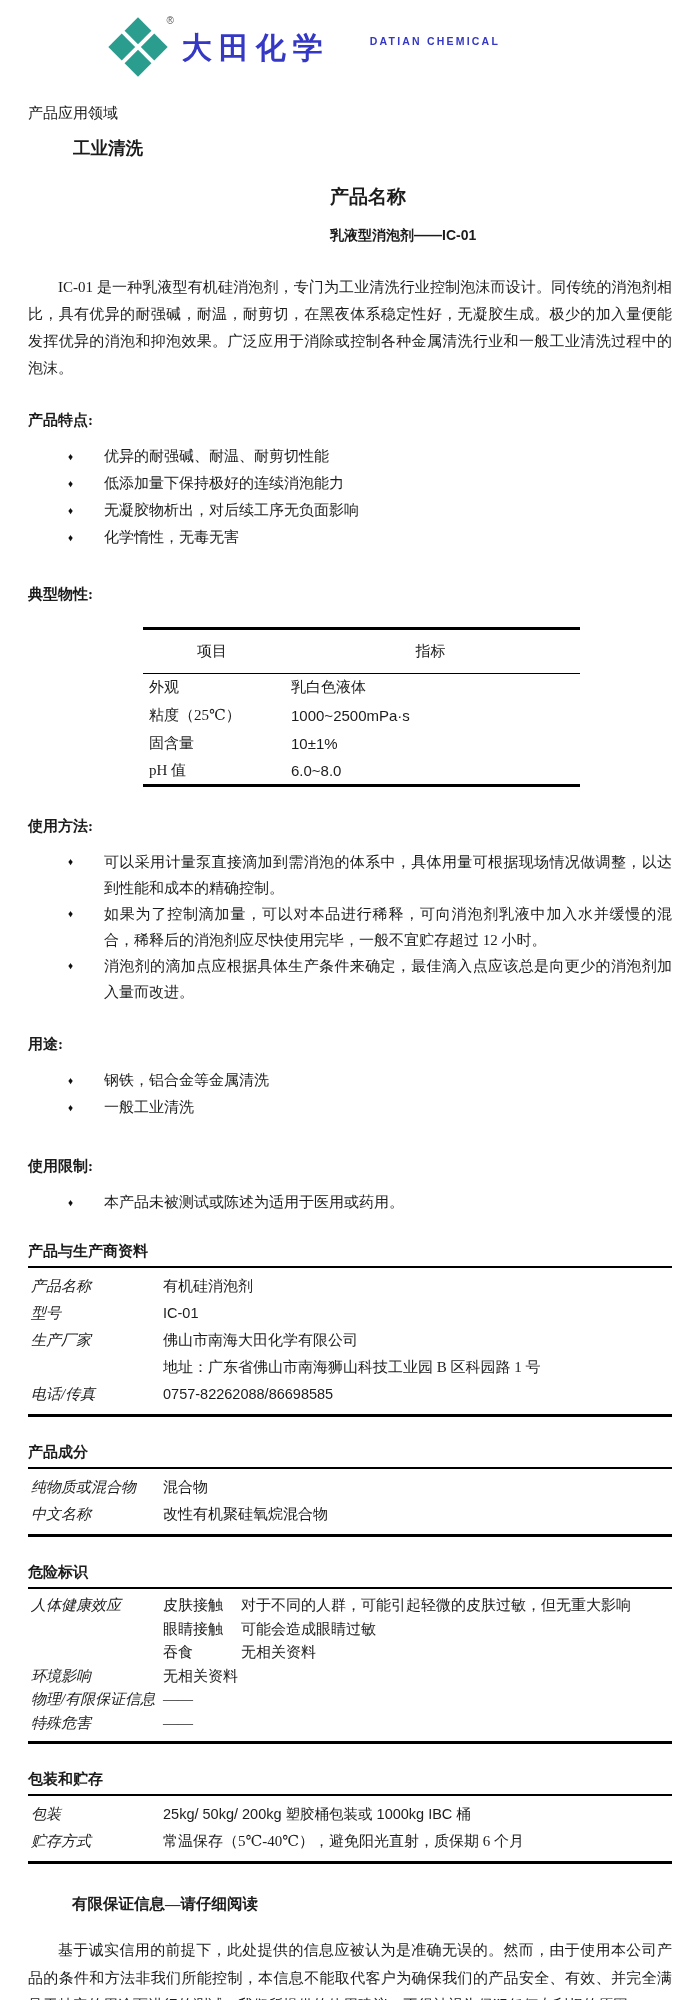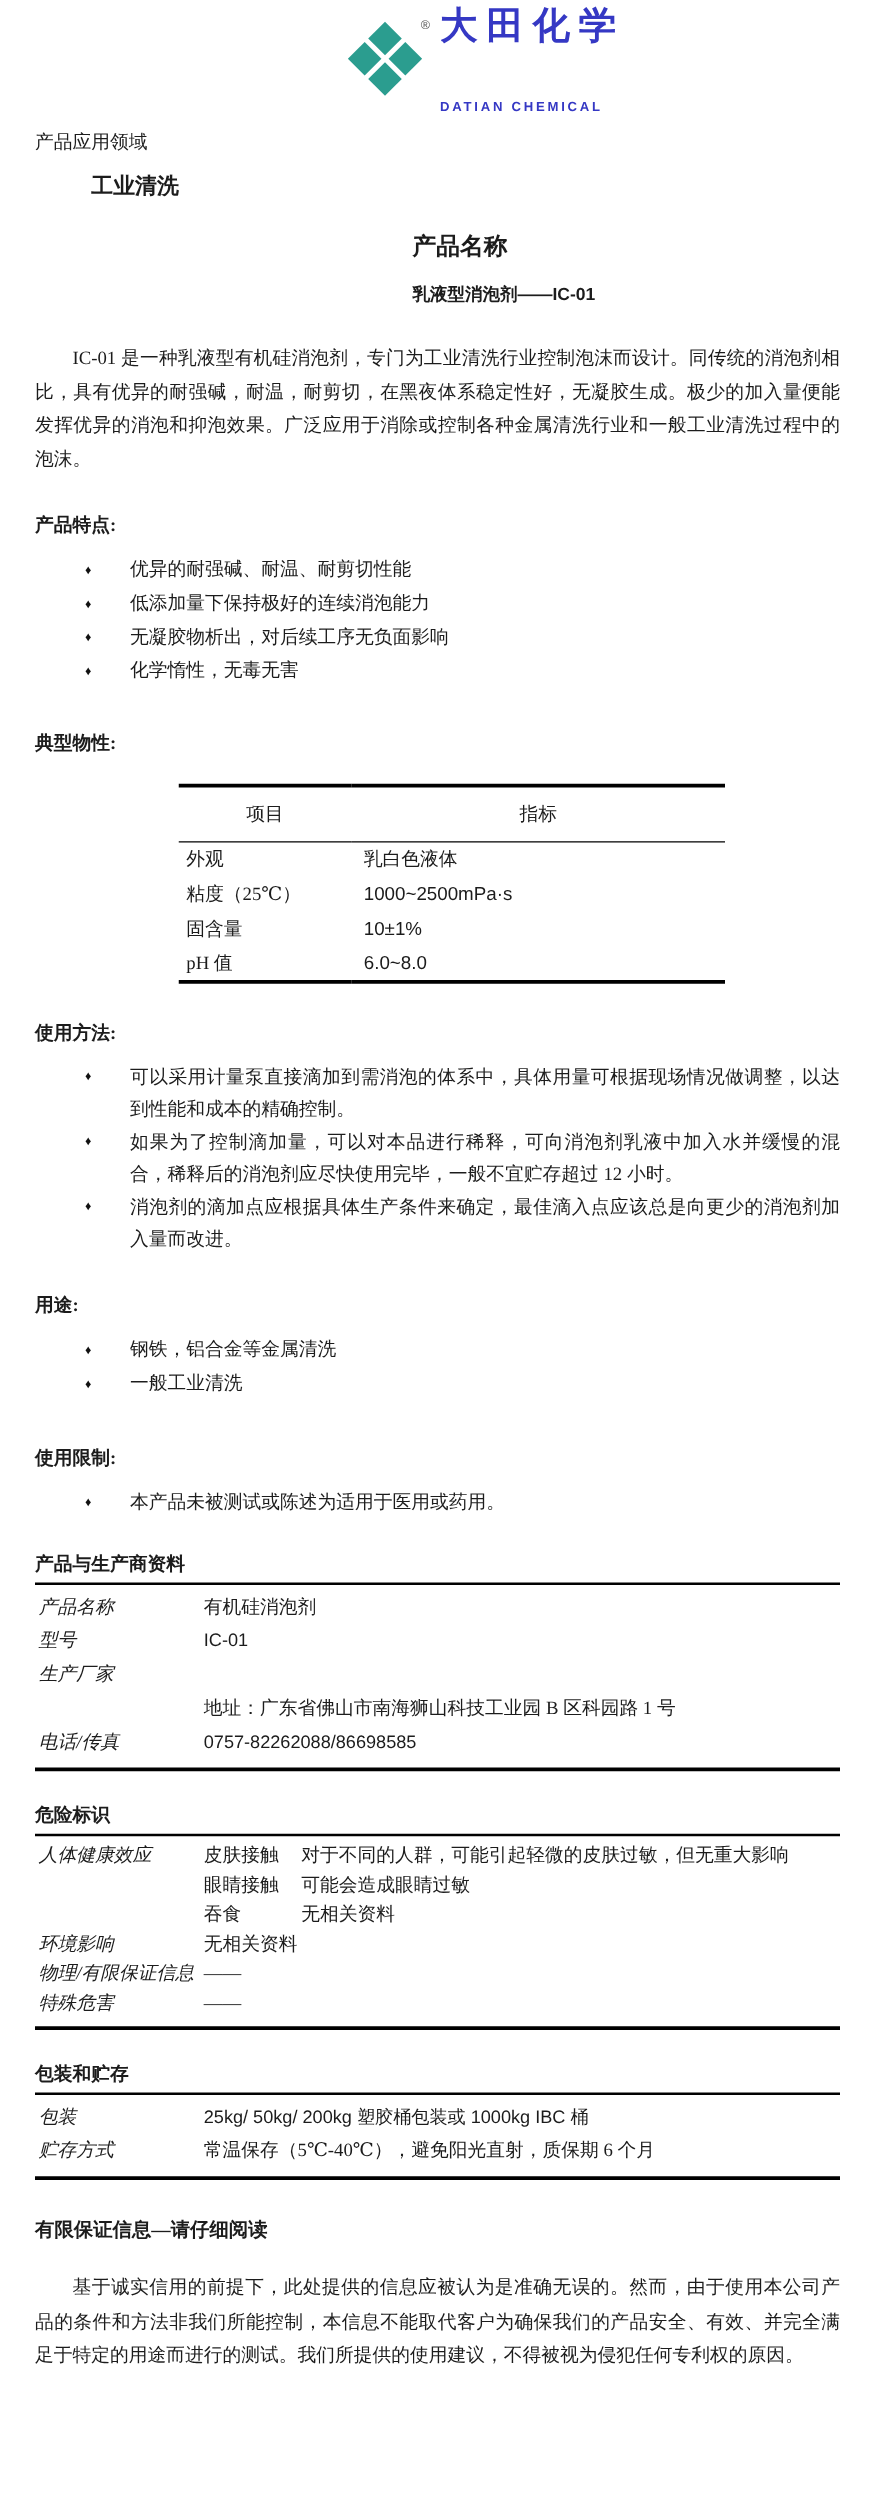--- a/index.html
+++ b/index.html
@@ -14,21 +14,21 @@
   
   .logo-row { display:flex; justify-content:flex-end; align-items:center;
               padding-right:172px; margin-top:16px; height:64px; }
   .logo-mark { position:relative; width:58px; height:58px; margin-right:14px; flex:0 0 auto; }
   .logo-diamond { position:absolute; left:7px; top:7px; width:42px; height:42px;
                   transform:rotate(45deg);
                   display:grid; grid-template-columns:1fr 1fr; grid-template-rows:1fr 1fr; gap:4px; }
   .logo-diamond span { background:#2b9d8f; display:block; }
   .logo-reg { position:absolute; right:-6px; top:-4px; font-size:10px; color:#555;
               font-family:"Liberation Sans",sans-serif; }
-  .logo-text { display:flex; flex-direction:column; align-items:flex-start;gap:40px; }
+  .logo-text { display:flex; flex-direction:row; align-items:flex-start;gap:40px; }
   .brand-cn { font-family:"Liberation Sans","DejaVu Sans",sans-serif; font-weight:bold;
               font-size:30px; line-height:32px; color:#3538c4; letter-spacing:7px; }
   .brand-en { font-family:"Liberation Sans","DejaVu Sans",sans-serif; font-weight:bold;
               font-size:10.5px; color:#3538c4; letter-spacing:2.2px; margin-top:3px; }
 
   
   .hei { font-family:"Liberation Sans","DejaVu Sans",sans-serif; }
   .app-field-label { margin-top:24px; font-size:15px; font-weight:500; }
   .app-field-value { margin-top:13px; margin-left:45px; font-size:17.5px; font-weight:bold; }
   .product-name-label { margin-top:24px; margin-left:302px; font-size:19px; font-weight:600; }
@@ -64,21 +64,21 @@
   .info-body { border-bottom:3px solid #000; padding:5px 0 6px 3px; }
   .info-row { display:flex; line-height:27px; }
   .info-row .lbl { width:132px; flex:0 0 auto; font-style:italic; }
   .info-row .val { flex:1; }
   .hz-row { display:flex; line-height:23.5px; }
   .hz-row .lbl { width:132px; flex:0 0 auto; font-style:italic; }
   .hz-row .sub { min-width:78px; flex:0 0 auto; padding-right:8px; }
   .hz-row .val { flex:1; text-align:justify; }
 
   
-  .warranty-heading { margin-top:30px; font-weight:bold; font-size:15.5px; }
+  .warranty-heading { margin-top:30px; font-weight:bold; font-size:15.5px;margin-left:44px; }
   .warranty-body { margin-top:22px; line-height:27.5px; text-indent:2em; text-align:justify; }
 </style>
 </head>
 <body>
 
 <div class="page">
 
   <div class="logo-row">
     <div class="logo-mark">
       <div class="logo-diamond">
@@ -192,32 +192,46 @@
       <div class="info-row">
           <span class="lbl">产品名称</span>
           <span class="val">有机硅消泡剂</span>
         </div>
       <div class="info-row">
           <span class="lbl">型号</span>
           <span class="val sans">IC-01</span>
         </div>
       <div class="info-row">
           <span class="lbl">生产厂家</span>
+          <span class="val">佛山市南海大田化学有限公司</span>
         </div>
       <div class="info-row">
           <span class="lbl"></span>
           <span class="val">地址：广东省佛山市南海狮山科技工业园 B 区科园路 1 号</span>
         </div>
       <div class="info-row">
           <span class="lbl">电话/传真</span>
           <span class="val sans">0757-82262088/86698585</span>
         </div>
     </div>
   </div>
 
+  <div class="info-section">
+    <div class="info-heading">产品成分</div>
+    <div class="info-body">
+      <div class="info-row">
+          <span class="lbl">纯物质或混合物</span>
+          <span class="val">混合物</span>
+        </div>
+      <div class="info-row">
+          <span class="lbl">中文名称</span>
+          <span class="val">改性有机聚硅氧烷混合物</span>
+        </div>
+    </div>
+  </div>
 
   <div class="info-section">
     <div class="info-heading">危险标识</div>
     <div class="info-body">
       <div class="hz-row">
           <span class="lbl">人体健康效应</span>
           <span class="sub">皮肤接触</span>
           <span class="val">对于不同的人群，可能引起轻微的皮肤过敏，但无重大影响</span>
         </div>
       <div class="hz-row">

